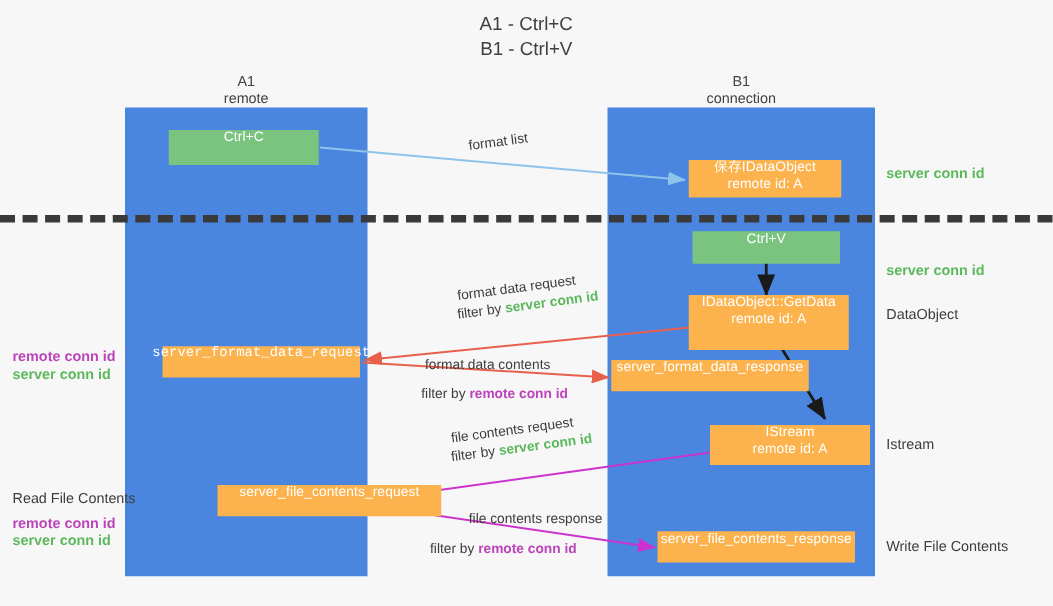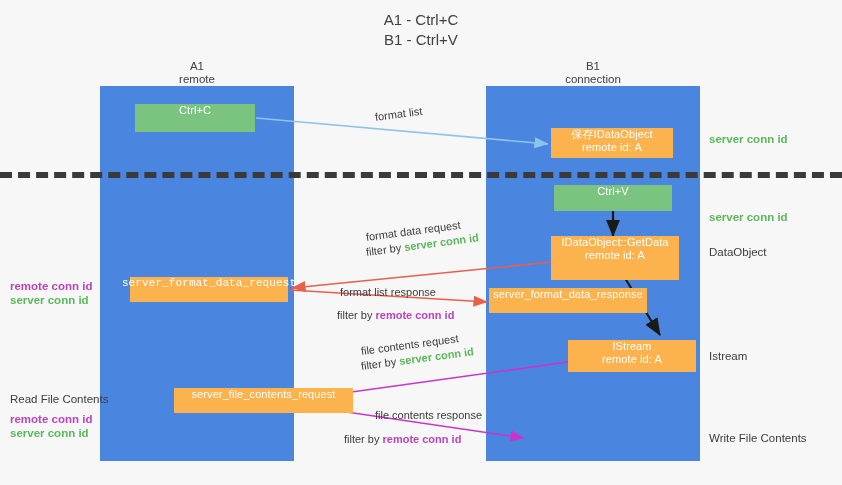--- a/index.html
+++ b/index.html
@@ -197,34 +197,37 @@
   </div>
 
   <div class="abs box orange" style="left:489px; top:288px; width:158px; height:25px;">
     <span>server_format_data_response</span>
   </div>
 
   <div class="abs box orange" style="left:130px; top:388px; width:179px; height:25px;margin-left:44px;">
     <span>server_file_contents_request</span>
   </div>
 
+  <div class="abs box orange" style="left:526px; top:425px; width:158px; height:25px;">
+    <span>server_file_contents_response</span>
+  </div>
 
   <div class="abs edge-label" style="left:375px; top:110px;">
     <span class="rot-up" style="display:inline-block;">format list</span>
   </div>
 
   <div class="abs edge-label" style="left:366px; top:230px;">
     <div class="rot-up">format data request</div>
     <div class="rot-up">
       <span>filter by </span><span class="hl-green">server conn id</span>
     </div>
   </div>
 
   <div class="abs edge-label" style="left:340px; top:285px;">
-    <div>format list response</div>
+    <div>format data contents</div>
     <div style="margin-top:8px; margin-left:-3px;">
       <span>filter by </span><span class="hl-purple">remote conn id</span>
     </div>
   </div>
 
   <div class="abs edge-label" style="left:361px; top:344px;">
     <div class="rot-up">file contents request</div>
     <div class="rot-up">
       <span>filter by </span><span class="hl-green">server conn id</span>
     </div>

